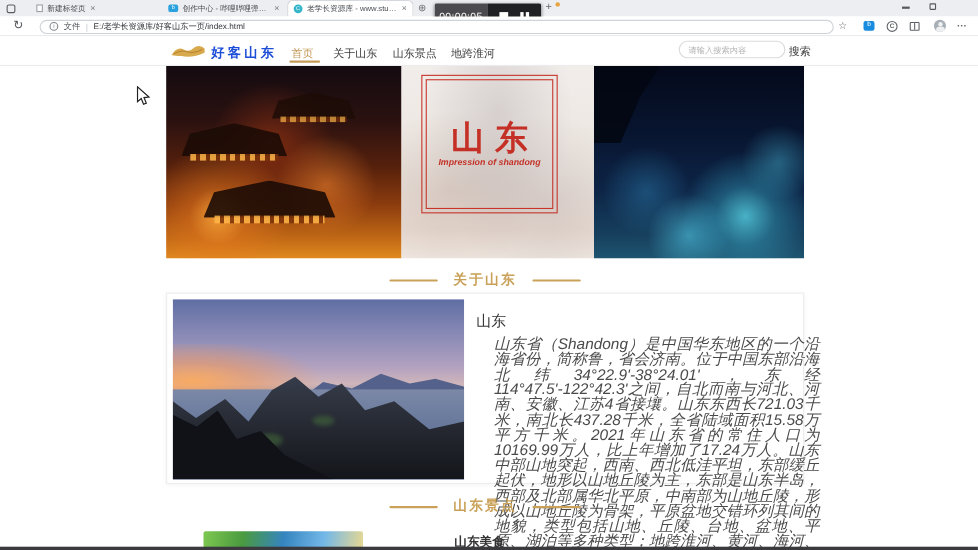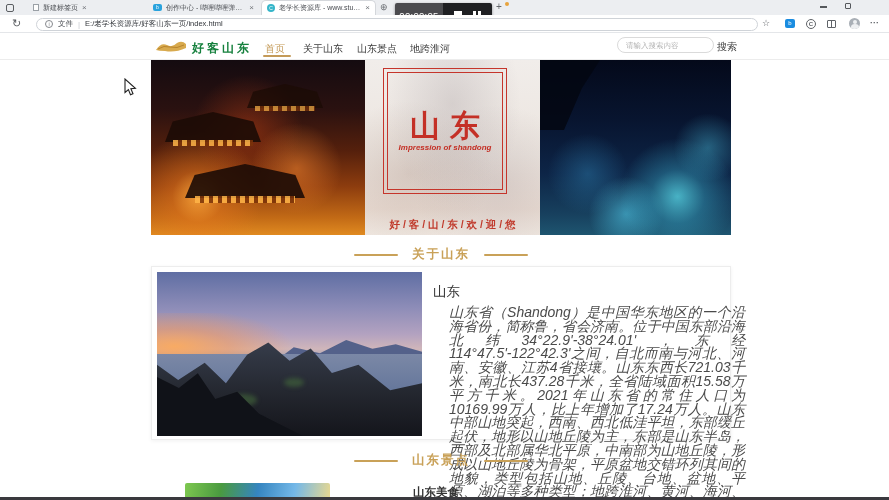--- a/index.html
+++ b/index.html
@@ -42,21 +42,21 @@
   .ext-c { left:806px; top:18.5px; width:10px; height:10px; border:1px solid #5f6368; border-radius:50%; color:#5f6368; font-size:6px; font-weight:bold; text-align:center; line-height:9px; }
   .split-ico { left:827px; top:19.5px; width:9px; height:8px; border:1.2px solid #5f6368; border-radius:1px; }
   .split-ico:after { content:""; position:absolute; left:3px; top:0; width:1.2px; height:100%; background:#5f6368; }
   .avatar { left:849px; top:17.5px; width:11px; height:11px; border-radius:50%; background:#a9afb6; overflow:hidden; }
   .avatar:before { content:""; position:absolute; left:3.5px; top:2px; width:4px; height:4px; border-radius:50%; background:#eef0f2; }
   .avatar:after { content:""; position:absolute; left:1.5px; top:6.5px; width:8px; height:6px; border-radius:50%; background:#eef0f2; }
 
   
   .siteheader { left:0; top:33px; width:889px; height:27px; background:#fff; border-bottom:1px solid #ececec; }
   .logo-shape { left:155px; top:39px; }
-  .logo-text { left:192px; top:40px; font-size:12px; font-weight:bold; color:#15803d; letter-spacing:3px; }
+  .logo-text { left:192px; top:40px; font-size:12px; font-weight:bold; color:#1d4ed8; letter-spacing:3px; }
   .nav-item { top:42px; font-size:10px; color:#3a3a3a; white-space:nowrap; }
   .nav-item.active { color:#c49a58; }
   .nav-underline { left:263px; top:55px; width:28px; height:2px; background:#c49a58; border-radius:1px; }
   .search-box { left:617px; top:37px; width:97px; height:16px; border:1px solid #dadada; border-radius:8px; background:#fff; font-size:7.5px; color:#333; padding:0 8px; outline:none; font-family:"Liberation Sans", sans-serif; }
   .search-box::placeholder { color:#b3b3b3; }
   .search-btn { left:717px; top:40px; font-size:10px; color:#3a3a3a; background:none; border:none; font-family:"Liberation Sans", sans-serif; }
 
   
   .banner { left:151px; top:60px; width:580px; height:175px; overflow:hidden; }
   .hero-left { left:0; top:0; width:214px; height:175px;
@@ -197,21 +197,20 @@
     <div class="ab hero-center"></div>
     <div class="ab hero-right">
       <div style="position:absolute; left:0; top:0; width:60px; height:70px; background:#030712; clip-path:polygon(0 0,100% 0,70% 40%,40% 100%,0 100%); opacity:.85;"></div>
     </div>
     <div class="ab stamp">
       <div class="stamp-inner">
         <span class="stamp-cn">山东</span>
         <span class="stamp-en">Impression of shandong</span>
       </div>
     </div>
-    <div class="ab welcome">好 / 客 / 山 / 东 / 欢 / 迎 / 您</div>
   </div>
 
   <div class="ab sec-head" style="top:246px;">
     <span class="sec-line"></span>
     <span class="sec-title">关于山东</span>
     <span class="sec-line"></span>
   </div>
 
   <div class="ab about-card">
     <div class="photo">

